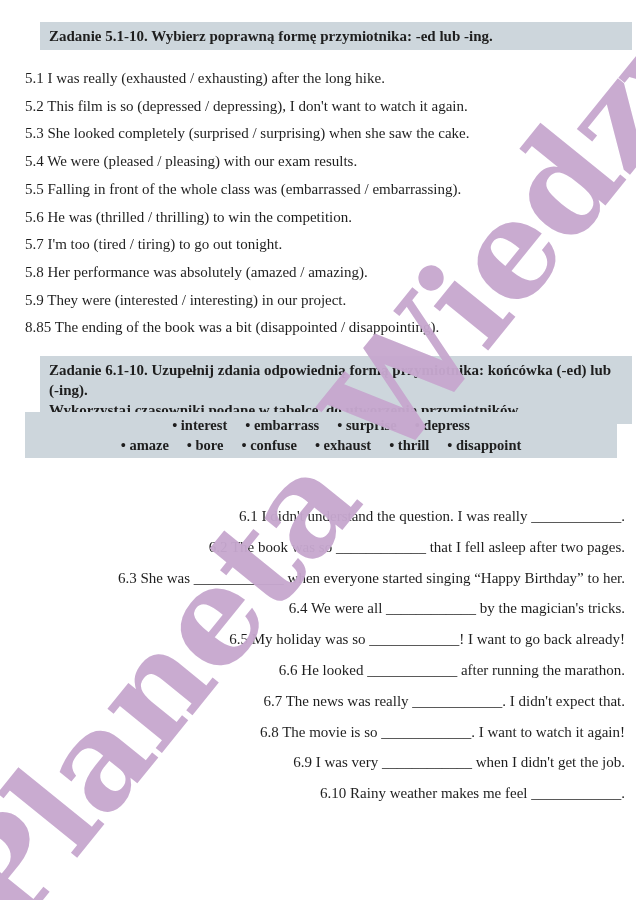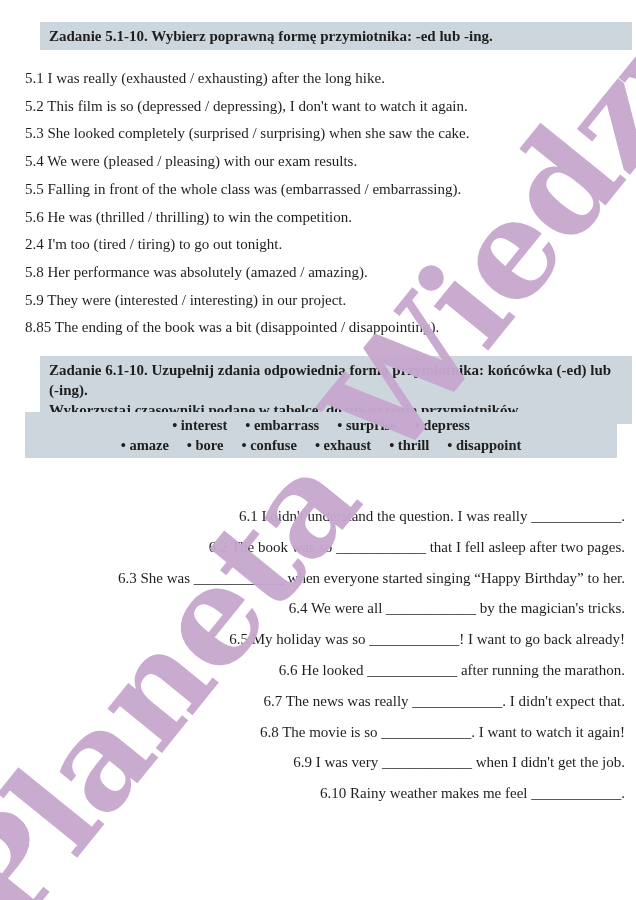--- a/index.html
+++ b/index.html
@@ -61,21 +61,21 @@
     <span>Zadanie 5.1-10. Wybierz poprawną formę przymiotnika: -ed lub -ing.</span>
   </div>
 
   <div class="item-list" id="list5">
     <div class="item">5.1 I was really (exhausted / exhausting) after the long hike.</div>
     <div class="item">5.2 This film is so (depressed / depressing), I don't want to watch it again.</div>
     <div class="item">5.3 She looked completely (surprised / surprising) when she saw the cake.</div>
     <div class="item">5.4 We were (pleased / pleasing) with our exam results.</div>
     <div class="item">5.5 Falling in front of the whole class was (embarrassed / embarrassing).</div>
     <div class="item">5.6 He was (thrilled / thrilling) to win the competition.</div>
-    <div class="item">2.4 I'm too (tired / tiring) to go out tonight.</div>
+    <div class="item">5.7 I'm too (tired / tiring) to go out tonight.</div>
     <div class="item">5.8 Her performance was absolutely (amazed / amazing).</div>
     <div class="item">5.9 They were (interested / interesting) in our project.</div>
     <div class="item">8.85 The ending of the book was a bit (disappointed / disappointing).</div>
   </div>
 
   <div class="task-box" id="task6-box">
     <div>Zadanie 6.1-10. Uzupełnij zdania odpowiednią formą przymiotnika: końcówka (-ed) lub (-ing).</div>
     <div>Wykorzystaj czasowniki podane w tabelce, do utworzenia przymiotników.</div>
   </div>
 

